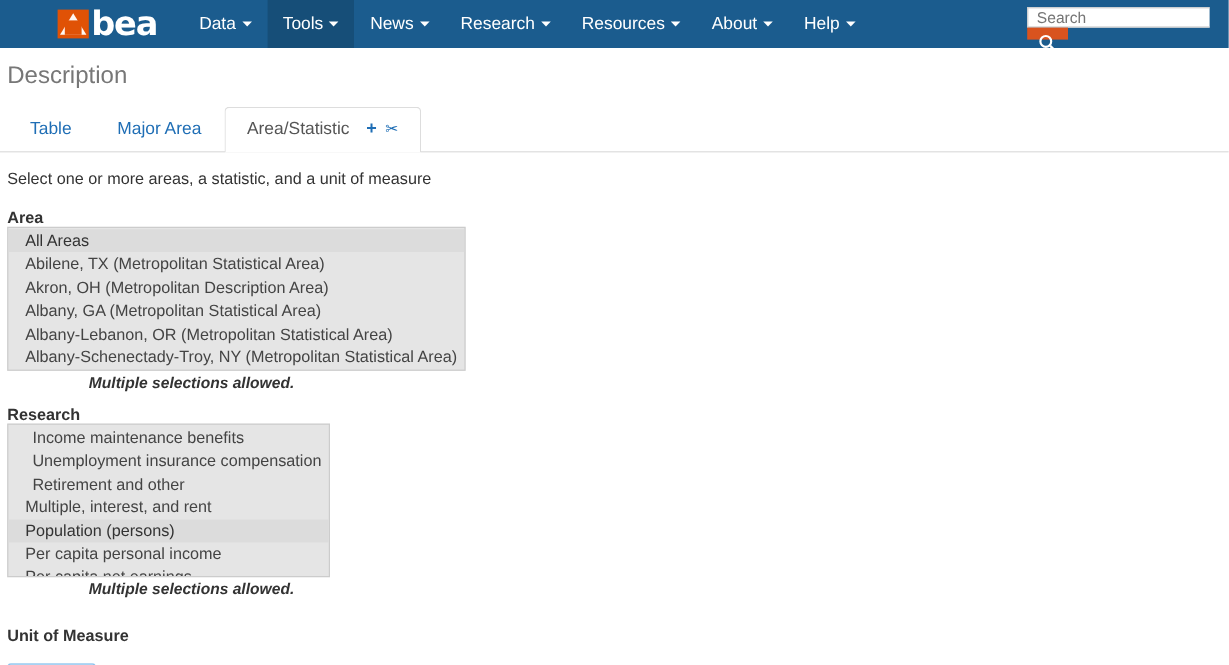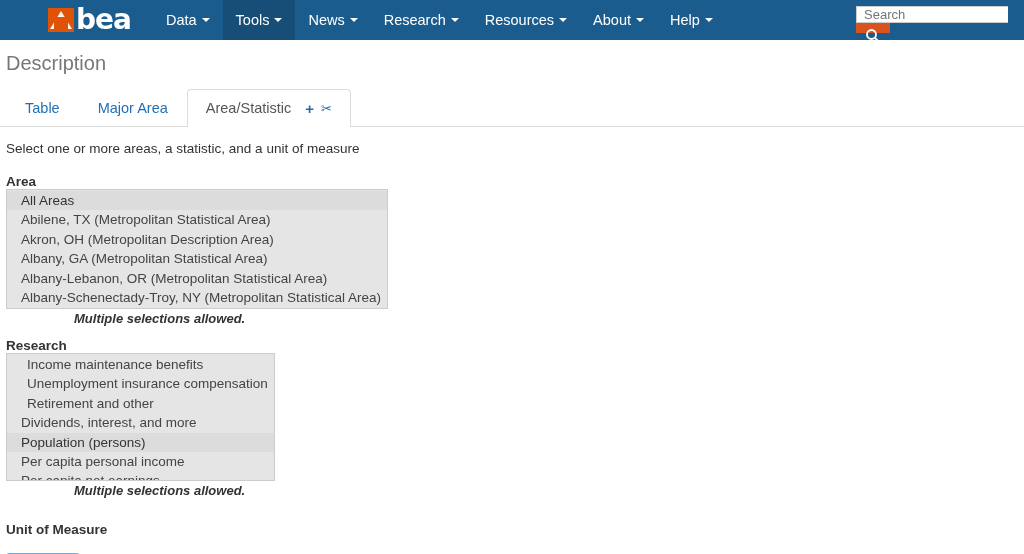--- a/index.html
+++ b/index.html
@@ -346,21 +346,21 @@
   <div class="helper">Multiple selections allowed.</div>
 </div>
 
 <div class="form-row">
   <div class="form-label">Research</div>
   <div class="field-col">
     <div class="listbox statistic">
       <div class="option indent">Income maintenance benefits</div>
       <div class="option indent">Unemployment insurance compensation</div>
       <div class="option indent">Retirement and other</div>
-      <div class="option">Dividends, interest, and more</div>
+      <div class="option">Multiple, interest, and rent</div>
       <div class="option selected">Population (persons)</div>
       <div class="option">Per capita personal income</div>
       <div class="option">Per capita net earnings</div>
     </div>
   </div>
 </div>
 <div class="helper-wrap">
   <div class="helper">Multiple selections allowed.</div>
 </div>
 

